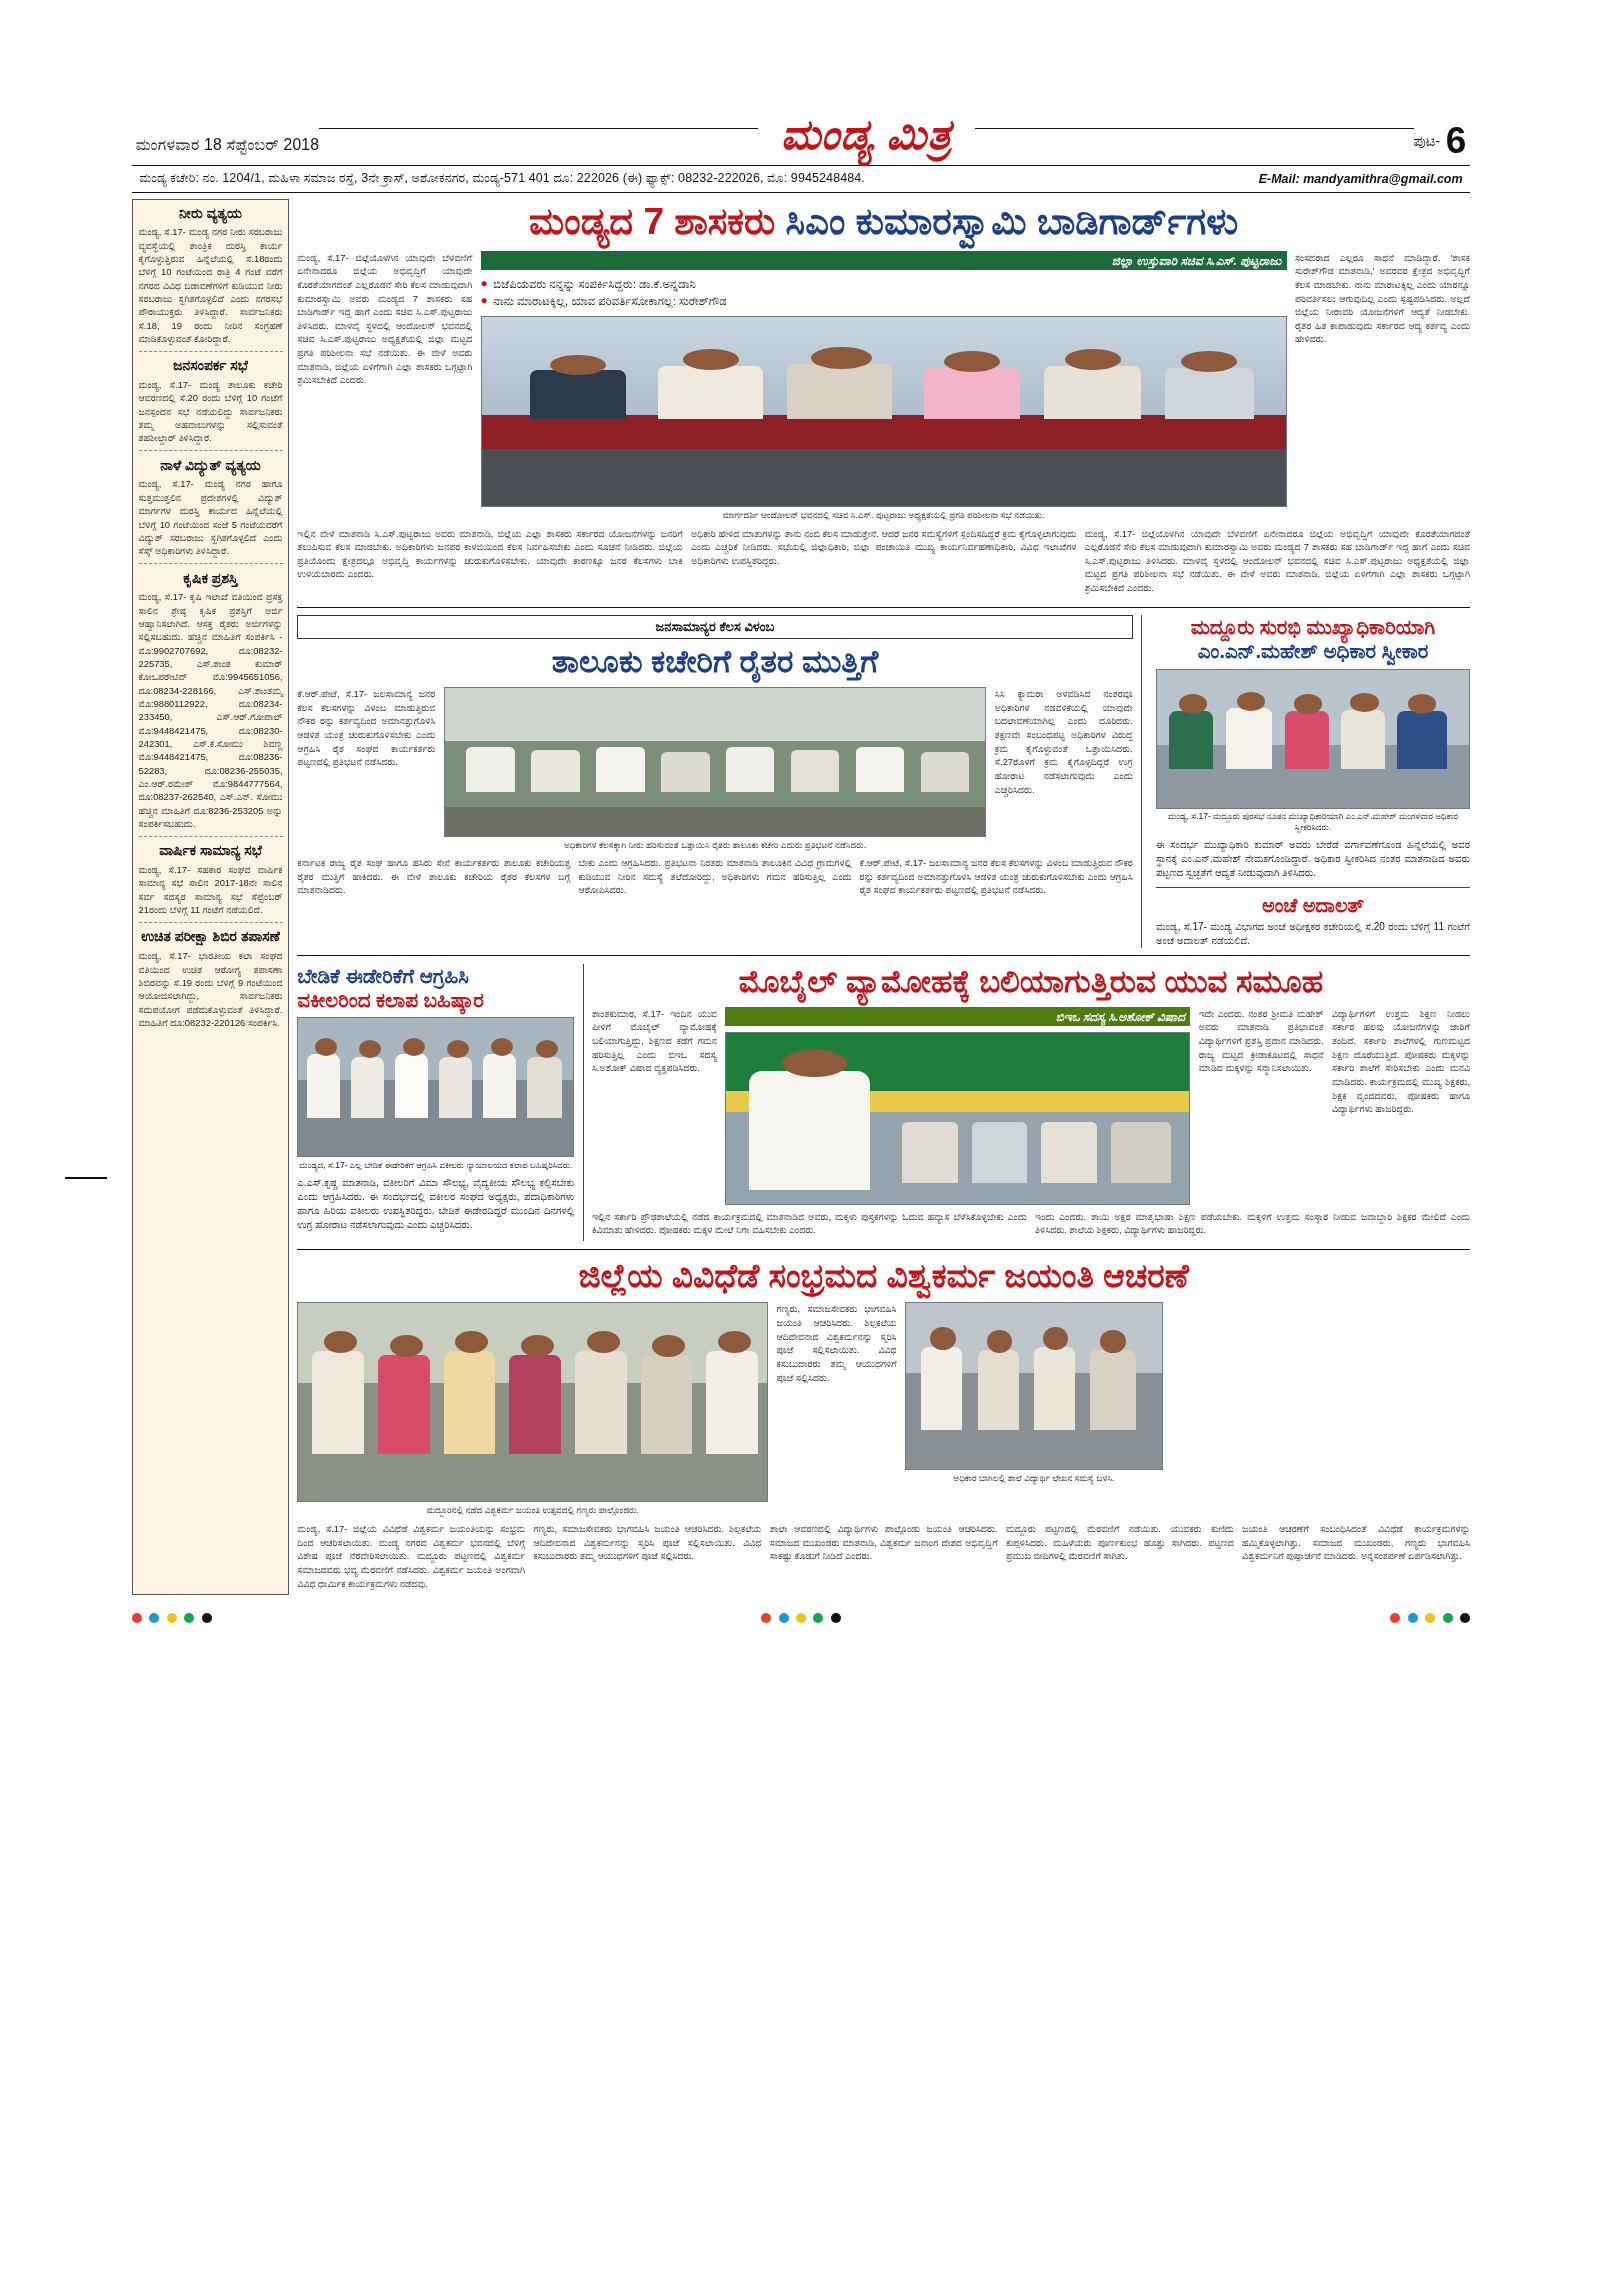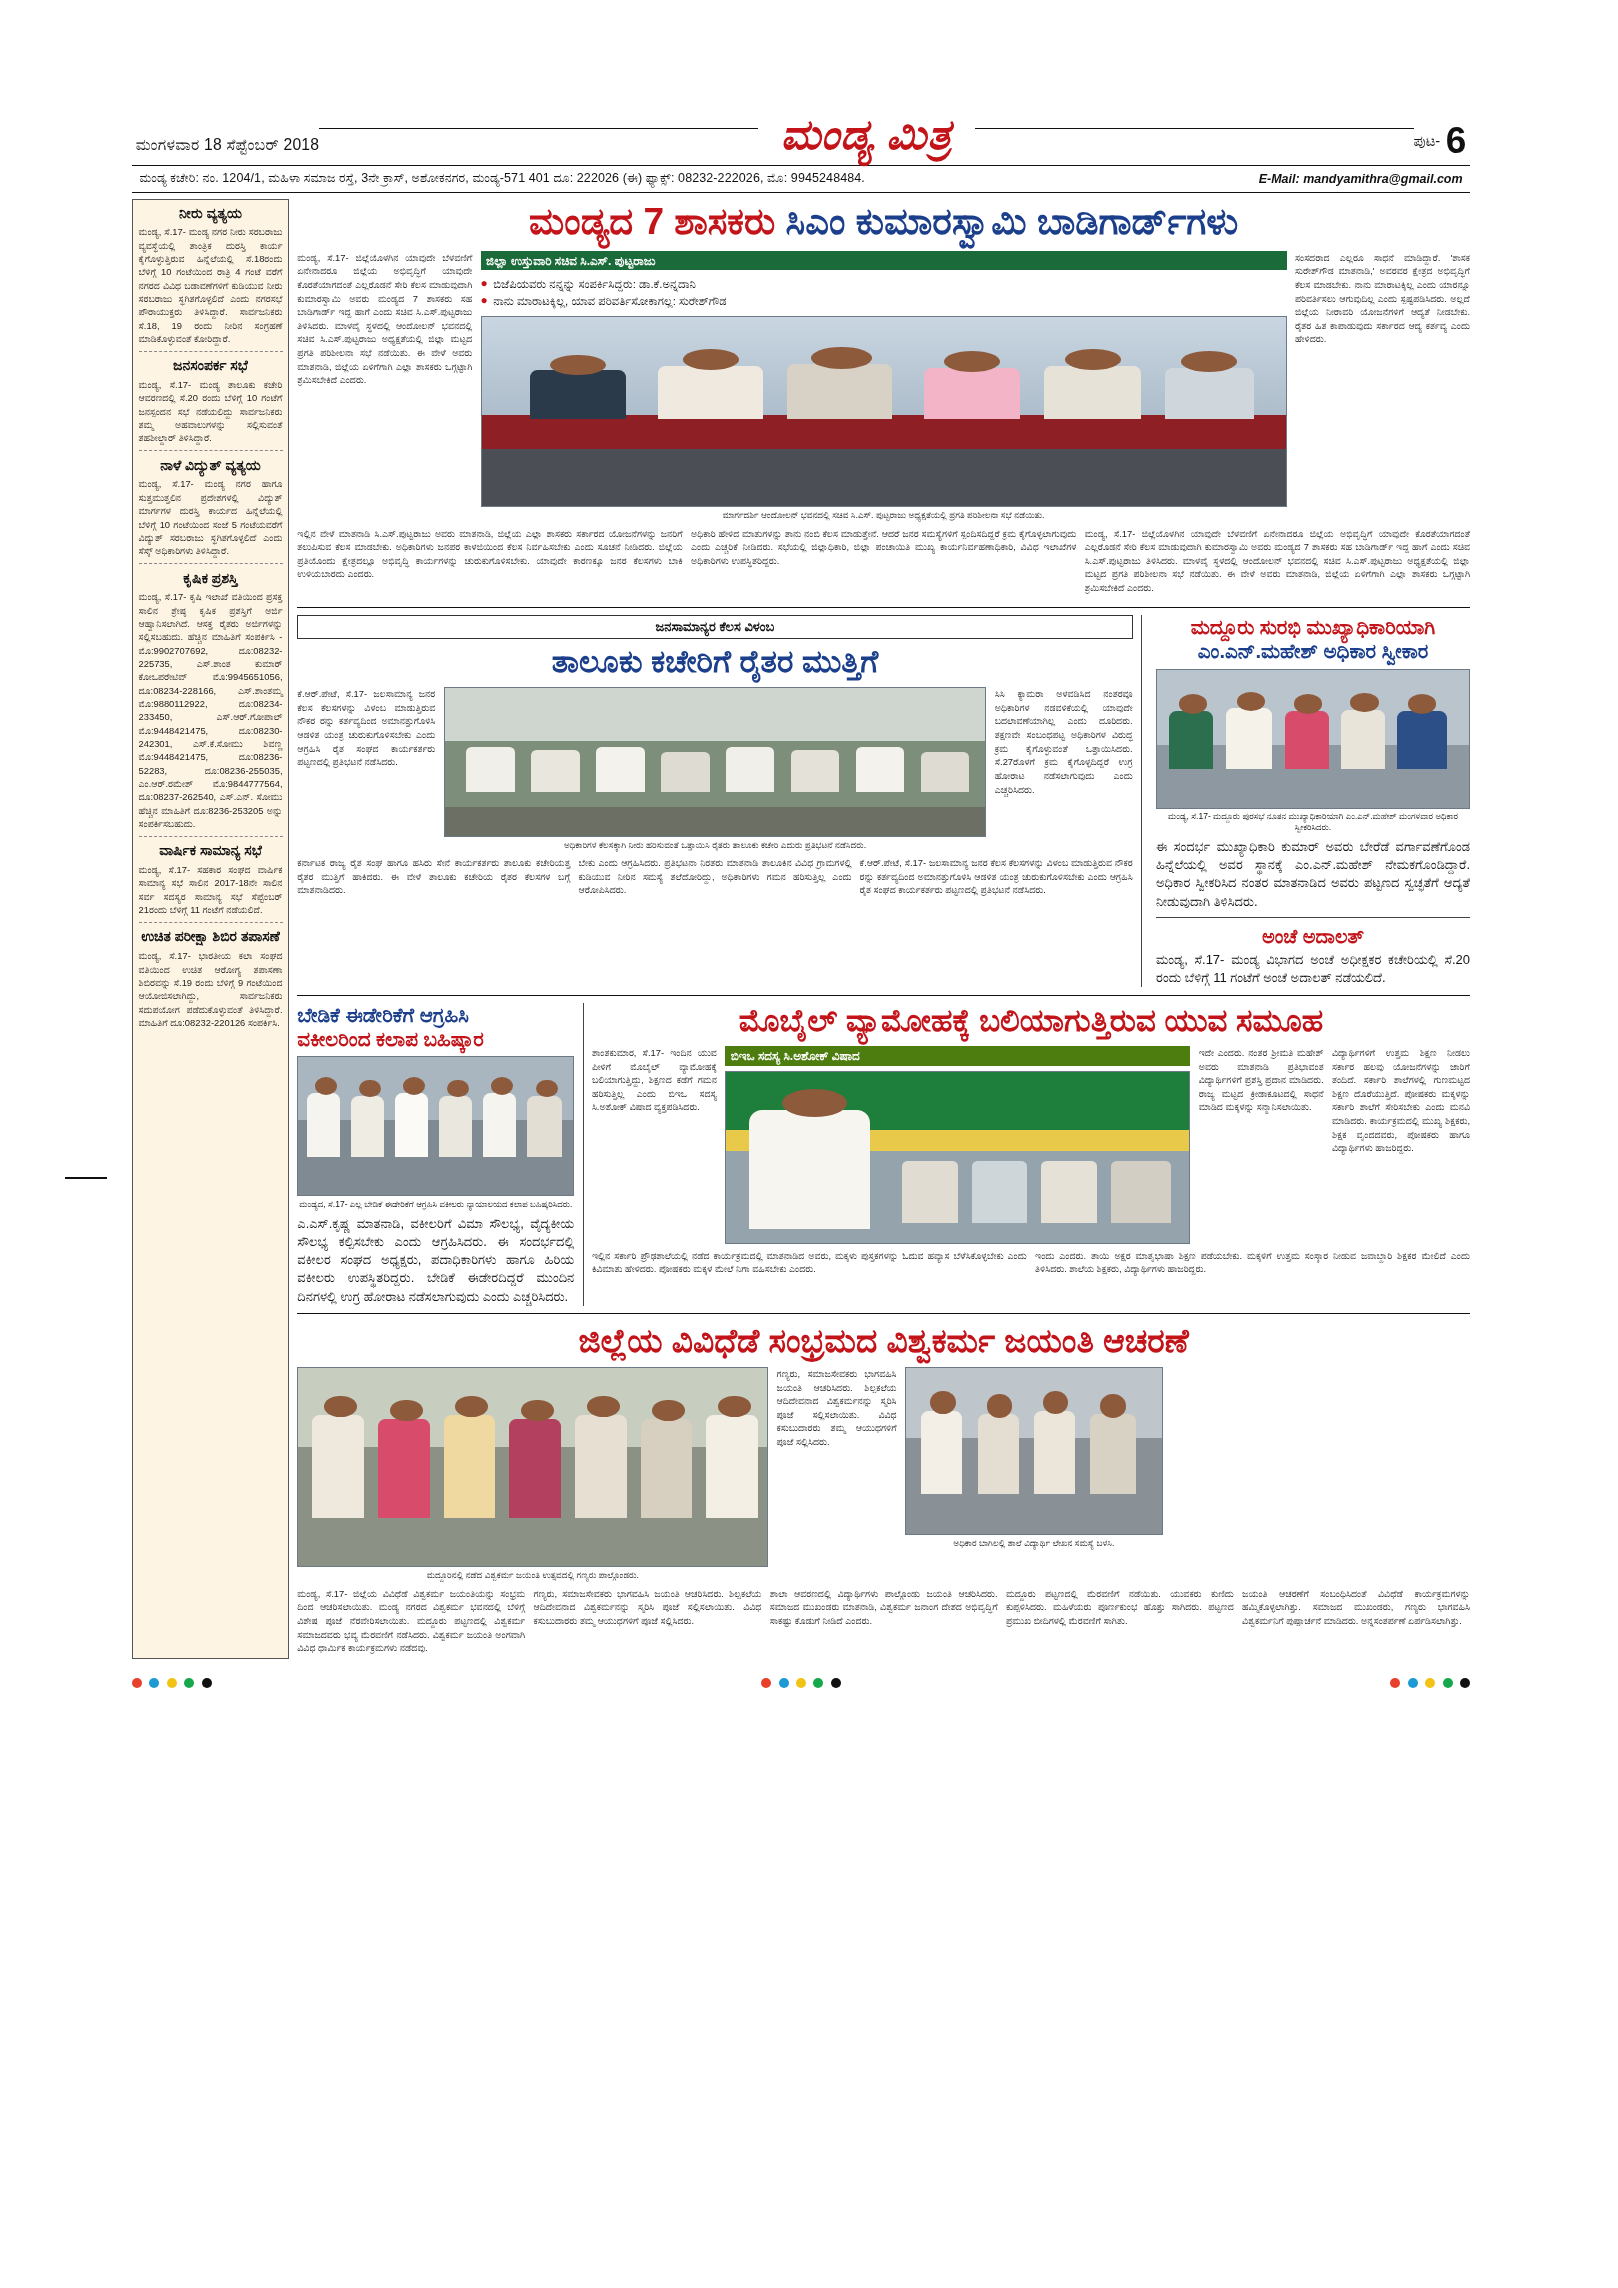--- a/index.html
+++ b/index.html
@@ -29,21 +29,21 @@
   .brief p{margin:0;font-size:9.4px;line-height:1.42;text-align:justify;color:#222;}
 
   .main{flex:1;}
 
   .headline{font-size:37px;font-weight:bold;text-align:center;line-height:1.15;margin:1.8px 0 7.4px 0;}
   .headline .a{color:#c3141a;}
   .headline .b{color:#1b3f8b;}
   .headline.mid{font-size:31px;}
   .headline.xsm{font-size:19.4px;}
 
-  .kicker{background:#1b6b3a;color:#fff;text-align:left;font-size:12px;font-weight:bold;padding:2.8px 5.5px;margin:0 0 5.5px 0;}
+  .kicker{background:#1b6b3a;color:#fff;text-align:right;font-size:12px;font-weight:bold;padding:2.8px 5.5px;margin:0 0 5.5px 0;font-style:italic;}
   .kicker.red{background:#4d7c0f;}
   .bullets{font-size:11.5px;line-height:1.5;margin-bottom:5.5px;}
   .bullets div{display:flex;gap:5.5px;align-items:flex-start;}
   .dot{color:#c3141a;font-size:12px;line-height:1.25;}
 
   .photo{background:#9fb2c3;position:relative;overflow:hidden;border:0.9px solid #6c7a87;}
   .caption{font-size:8.8px;text-align:center;line-height:1.3;padding:2.8px 1.8px 0 1.8px;color:#222;}
 
   .txtcol{font-size:9.4px;line-height:1.45;text-align:justify;color:#1a1a1a;}
   .txtcol p{margin:0 0 4.6px 0;}
@@ -59,21 +59,21 @@
   .cdot{width:10px;height:10px;border-radius:50%;}
   
   .ph-inner{position:absolute;inset:0;}
   .band{position:absolute;left:0;right:0;}
   .head{position:absolute;border-radius:50%;background:#8d5a3b;}
 
   .sidehead{font-size:20px;font-weight:bold;text-align:center;line-height:1.2;}
   .sidehead .a{color:#c3141a;}
   .sidehead .b{color:#1b3f8b;}
   .small-caption{font-size:8.5px;text-align:center;line-height:1.3;margin-top:2.8px;}
-  .tiny{font-size:13px;line-height:1.4;text-align:justify;}
+  .tiny{font-size:10px;line-height:1.4;text-align:justify;}
 </style>
 </head>
 <body>
 
 <div class="page">
  <div class="sheet">
 
   <div class="masthead">
     <div class="mast-date">ಮಂಗಳವಾರ 18 ಸೆಪ್ಟೆಂಬರ್ 2018</div>
     <div class="mast-center">

